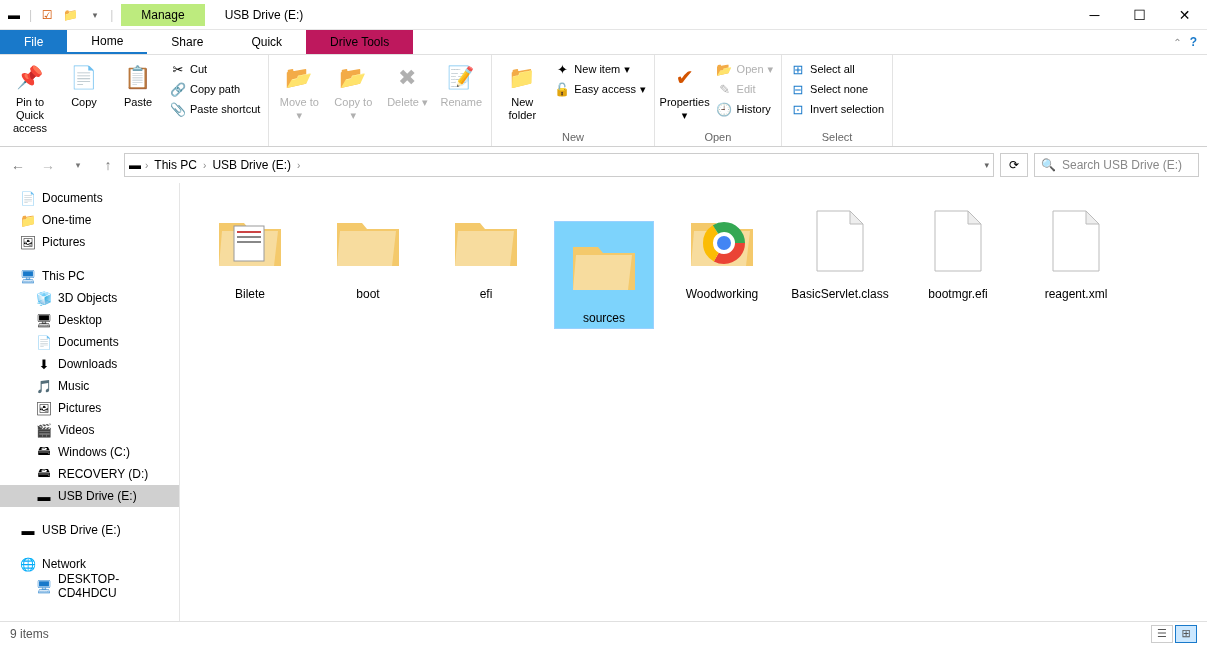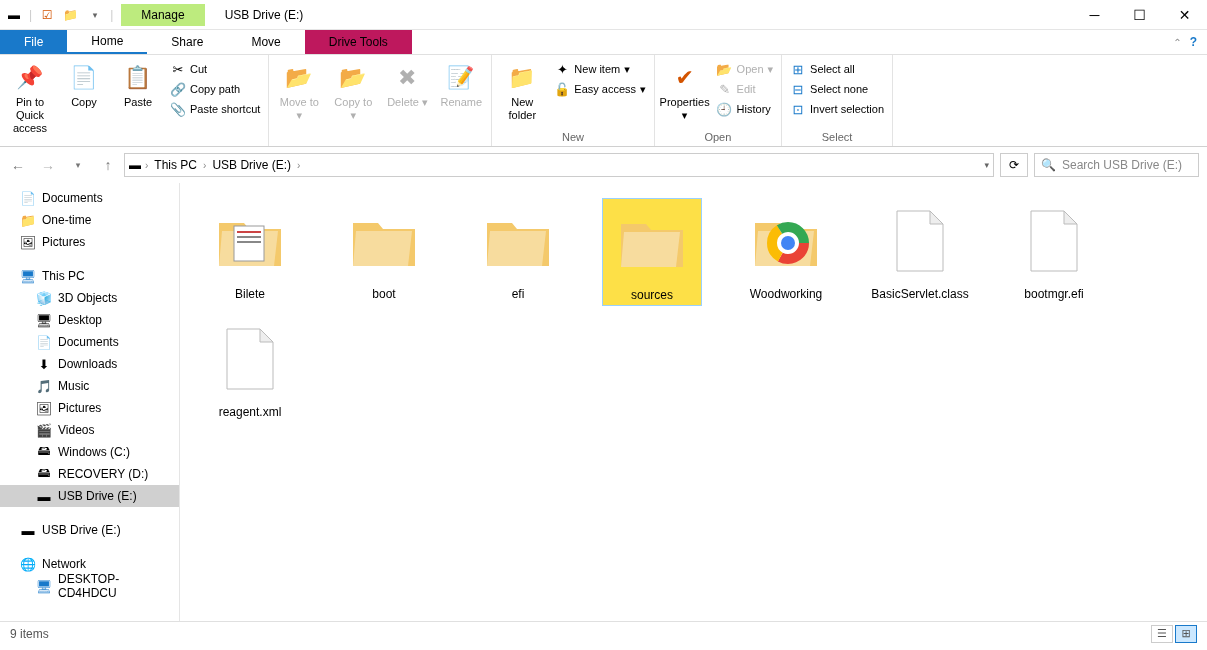--- a/index.html
+++ b/index.html
@@ -48,23 +48,23 @@
 
 .main { display: flex; height: 438px; }
 .sidebar { width: 180px; border-right: 1px solid #e5e5e5; overflow-y: auto; padding: 4px 0; position: relative; }
 .sidebar::-webkit-scrollbar { width: 16px; }
 .sidebar::-webkit-scrollbar-thumb { background: #c0c0c0; }
 .tree-item { display: flex; align-items: center; padding: 2px 4px 2px 20px; font-size: 12px; height: 22px; gap: 6px; }
 .tree-item.l2 { padding-left: 36px; }
 .tree-item.sel { background: #d0d0d0; }
 .ticon { width: 16px; height: 16px; display: flex; align-items: center; justify-content: center; font-size: 13px; }
 
-.content { flex: 1; padding: 15px 20px; display: flex; flex-wrap: wrap; gap: 10px 34px; align-content: flex-start; }
+.content { flex: 1; padding: 15px 20px; display: flex; flex-wrap: wrap; gap: 10px 18px; align-content: flex-start; }
 .fitem { width: 100px; display: flex; flex-direction: column; align-items: center; gap: 6px; padding: 3px; }
-.fitem.sel { border: 1px solid #99d1ff; background: #fde047; }
+.fitem.sel { border: 1px solid #99d1ff; background: #7dd3fc; margin-top: 23px; }
 .ficon { width: 80px; height: 80px; display: flex; align-items: center; justify-content: center; }
 .flabel { font-size: 12px; text-align: center; }
 
 
 .statusbar { height: 24px; border-top: 1px solid #e0e0e0; display: flex; align-items: center; padding: 0 10px; font-size: 12px; color: #555; }
 .viewbtns { margin-left: auto; display: flex; gap: 2px; }
 .viewbtn { width: 22px; height: 18px; border: 1px solid #ccc; display: flex; align-items: center; justify-content: center; font-size: 11px; }
 .viewbtn.active { border-color: #1979ca; background: #cce8ff; }
 
 
@@ -91,21 +91,21 @@
     <div class="winbtn">─</div>
     <div class="winbtn">☐</div>
     <div class="winbtn">✕</div>
   </div>
 </div>
 
 <div class="menutabs">
   <div class="menutab file">File</div>
   <div class="menutab active">Home</div>
   <div class="menutab">Share</div>
-  <div class="menutab">Move</div>
+  <div class="menutab">Quick</div>
   <div class="menutab tools">Drive Tools</div>
   <div class="help-icon">
     <span style="font-size:10px">⌃</span>
     <span style="color:#1979ca;font-weight:bold">?</span>
   </div>
 </div>
 
 <div class="ribbon">
 
   <div class="rgroup">

